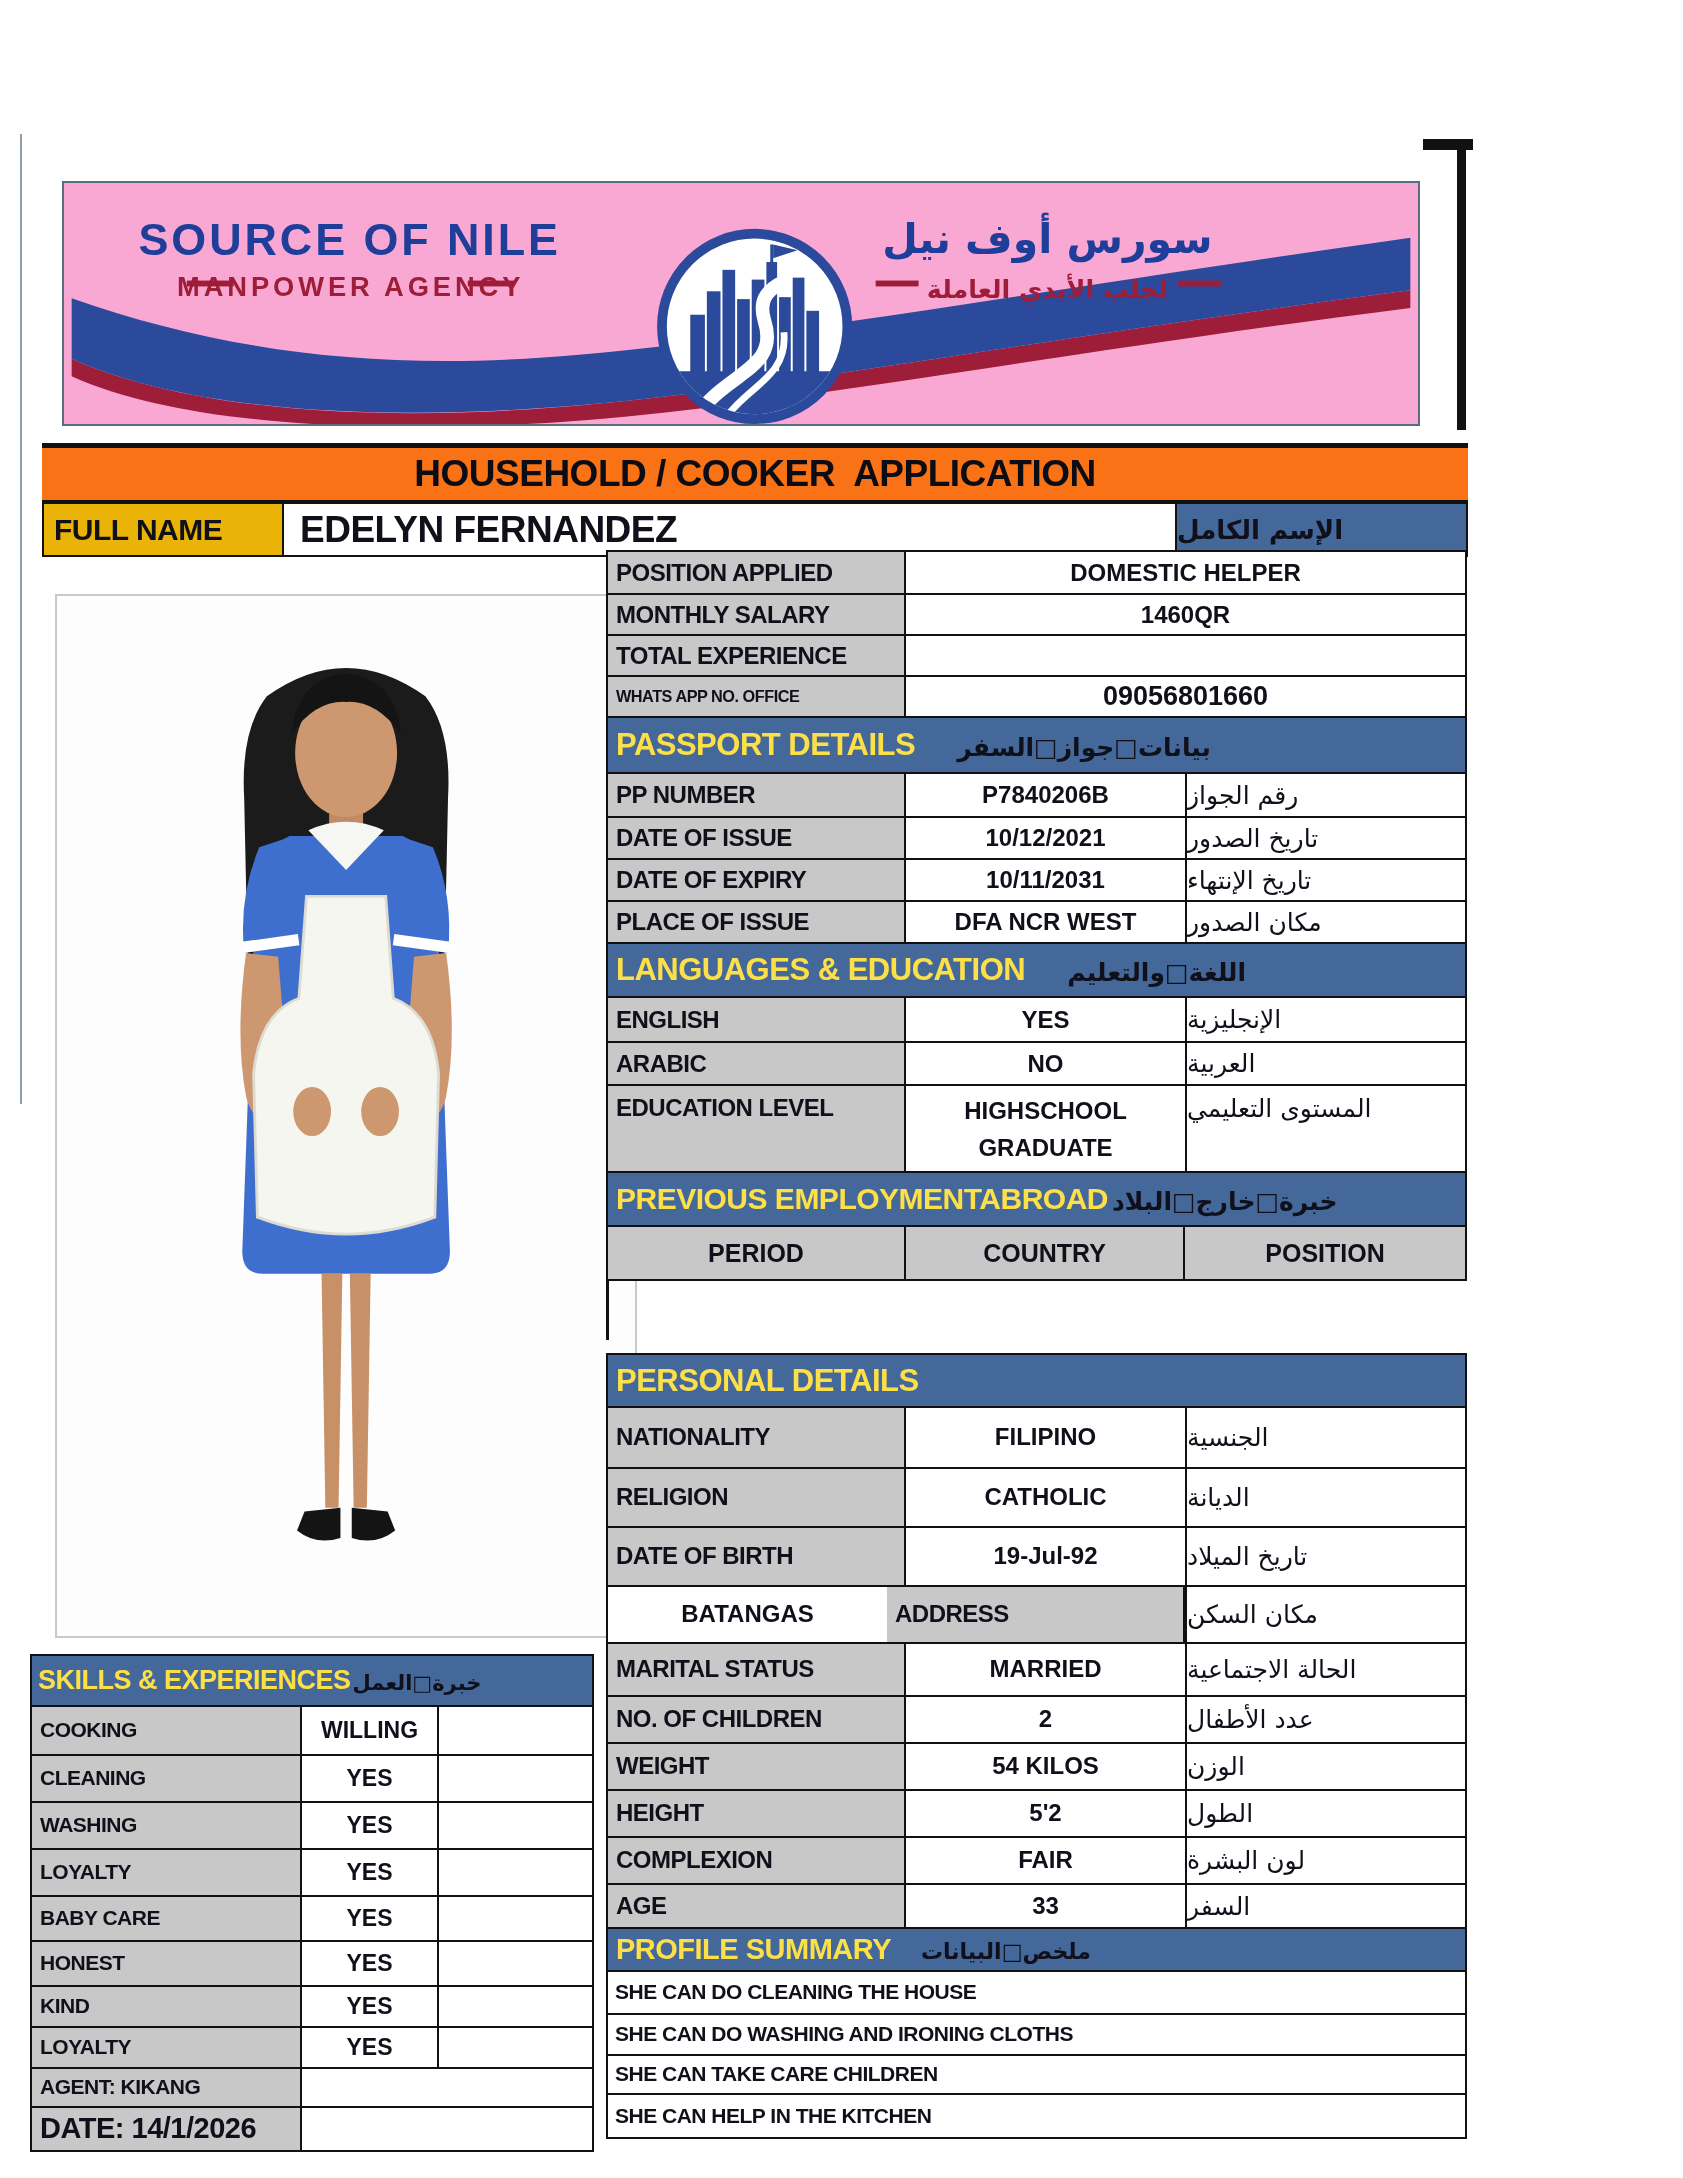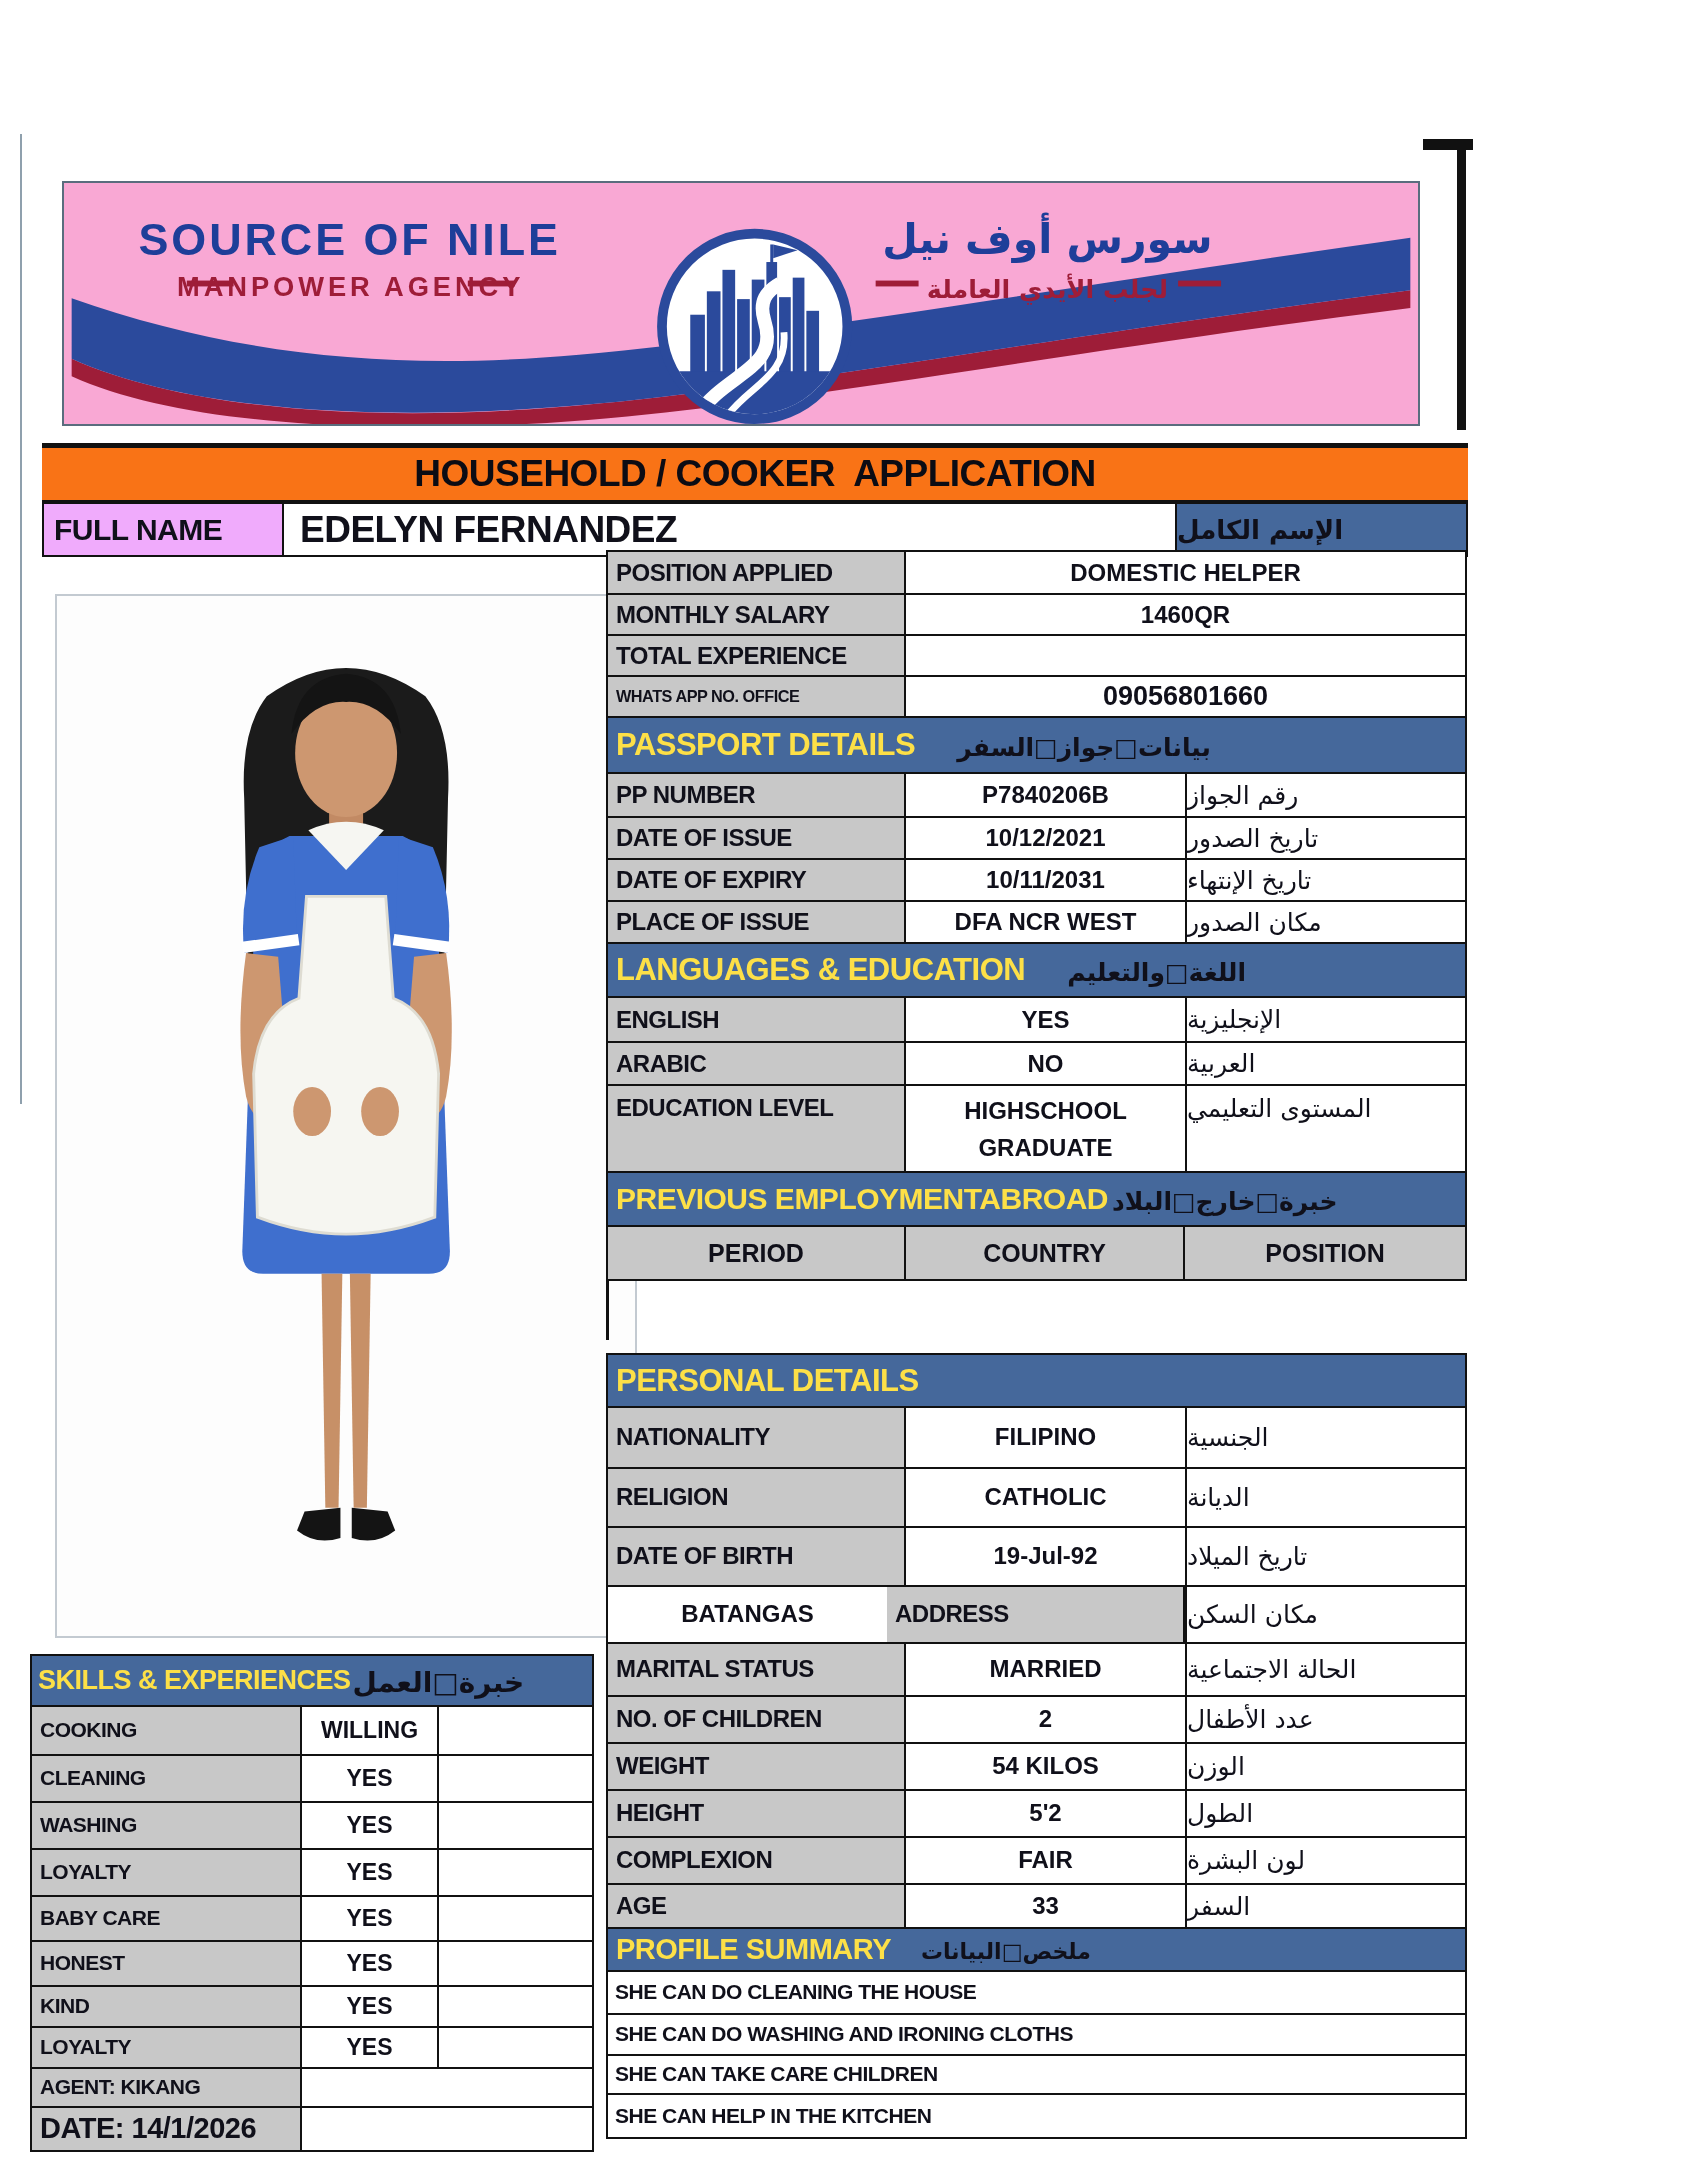--- a/index.html
+++ b/index.html
@@ -23,21 +23,21 @@
   
   .title-bar{position:absolute;left:42px;top:443px;width:1426px;height:52px;
     background:#f97316;border-top:5px solid #111;border-bottom:2px solid #111;
     box-sizing:content-box;display:flex;align-items:center;justify-content:center;}
   .title-bar .t{font-size:37px;font-weight:bold;color:#0c0c14;white-space:pre;}
 
   
   .name-row{position:absolute;left:42px;top:502px;width:1426px;height:55px;display:flex;
     border:2px solid #111;box-sizing:border-box;}
   .name-row .c{box-sizing:border-box;display:flex;align-items:center;height:100%;}
-  .nm-label{width:240px;background:#f0abfc;border-right:2px solid #111;padding-left:10px;
+  .nm-label{width:240px;background:#eab308;border-right:2px solid #111;padding-left:10px;
     font-size:30px;font-weight:bold;}
   .nm-value{width:891px;background:#fff;padding-left:16px;font-size:37px;font-weight:bold;}
   .nm-ar{flex:1;background:#45689B;border-left:2px solid #111;padding-right:14px;
     font-size:26px;font-weight:bold;justify-content:flex-end;}
 
   
   .photo-box{position:absolute;left:55px;top:594px;width:582px;height:1044px;
     background:#fdfdfd;border:2px solid #c3cad1;box-sizing:border-box;
     display:flex;align-items:flex-end;justify-content:center;}
   .photo-box svg{display:block;height:98%;}
@@ -71,21 +71,21 @@
   .period .p3{flex:1;}
   .spacer{height:72px;position:relative;background:transparent;}
   .spacer .stub{position:absolute;left:0;top:0;width:3px;height:59px;background:#111;}
   .profile-row{border-top:2.5px solid #111;display:flex;align-items:center;
     padding-left:7px;font-size:21px;font-weight:bold;box-sizing:border-box;background:#fff;}
   .profile-sec .profile-row:first-child{border-top:none;}
 
   
   .skills-col{left:30px;top:1654px;width:564px;}
   .skills-col .hdr .en{font-size:27px;}
-  .skills-col .hdr .arh{font-size:28px;margin-left:2px;}
+  .skills-col .hdr .arh{font-size:21px;margin-left:2px;}
   .skills-col .lbl{width:270px;border-right:2.5px solid #111;font-size:21px;}
   .skills-col .val{width:137px;border-right:2.5px solid #111;font-size:23px;}
   .skills-col .third{flex:1;background:#fff;}
   .agent-row .lbl{border-right:2.5px solid #111;}
   .agent-row .rest{flex:1;background:#fff;}
   .date-row .lbl{font-size:29px;}
 </style>
 </head>
 <body>
 

